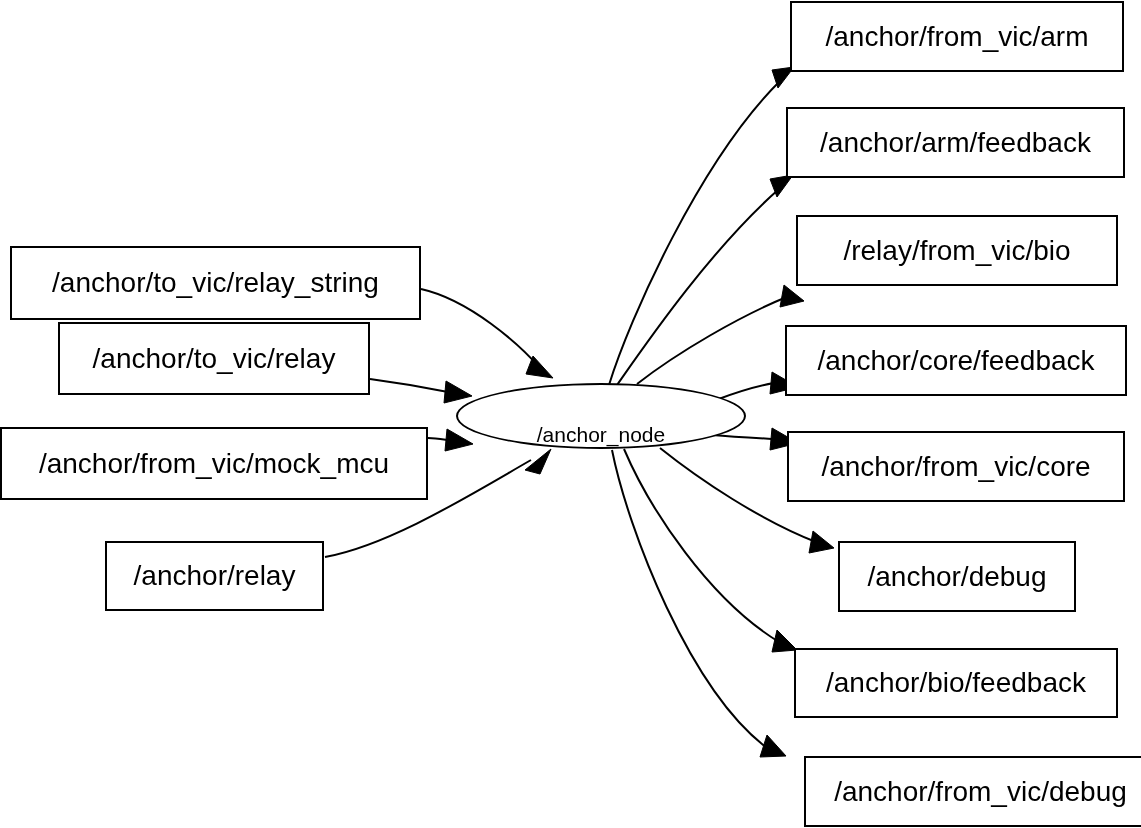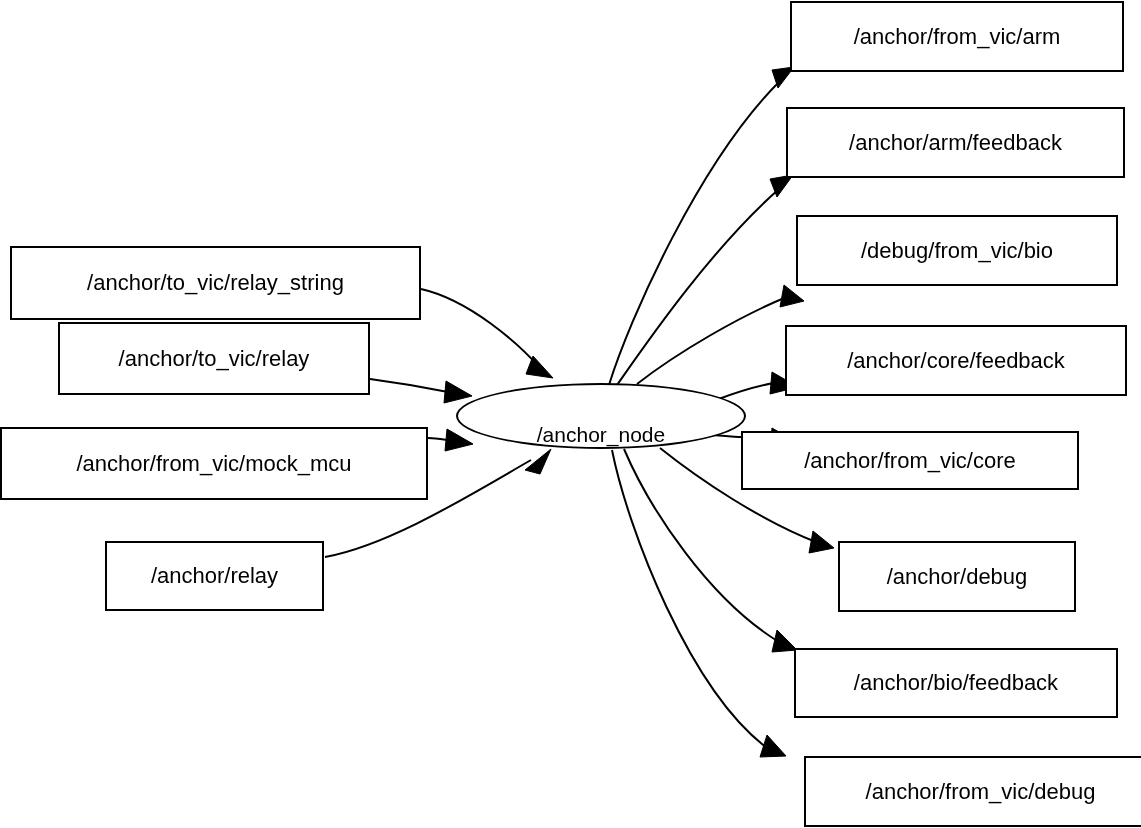--- a/index.html
+++ b/index.html
@@ -24,21 +24,21 @@
   }
   .node-box {
     position: absolute;
     box-sizing: border-box;
     border: 2px solid #000000;
     background: #ffffff;
     display: flex;
     align-items: center;
     justify-content: center;
     color: #000000;
-    font-size: 22px;
+    font-size: 28px;
     font-family: "Liberation Sans", sans-serif;
     white-space: nowrap;
     z-index: 3;
   }
   .node-ellipse {
     position: absolute;
     box-sizing: border-box;
     border: 2px solid #000000;
     background: #ffffff;
     border-radius: 50%;
@@ -153,28 +153,28 @@
 
   <div class="node-box" style="left:790px; top:1px; width:334px; height:71px;">
     <span>/anchor/from_vic/arm</span>
   </div>
 
   <div class="node-box" style="left:786px; top:107px; width:339px; height:71px;">
     <span>/anchor/arm/feedback</span>
   </div>
 
   <div class="node-box" style="left:796px; top:215px; width:322px; height:71px;">
-    <span>/debug/from_vic/bio</span>
+    <span>/relay/from_vic/bio</span>
   </div>
 
   <div class="node-box" style="left:785px; top:325px; width:342px; height:71px;">
     <span>/anchor/core/feedback</span>
   </div>
 
-  <div class="node-box" style="left:741px; top:431px; width:338px; height:59px;">
+  <div class="node-box" style="left:787px; top:431px; width:338px; height:71px;">
     <span>/anchor/from_vic/core</span>
   </div>
 
   <div class="node-box" style="left:838px; top:541px; width:238px; height:71px;">
     <span>/anchor/debug</span>
   </div>
 
   <div class="node-box" style="left:794px; top:648px; width:324px; height:70px;">
     <span>/anchor/bio/feedback</span>
   </div>

